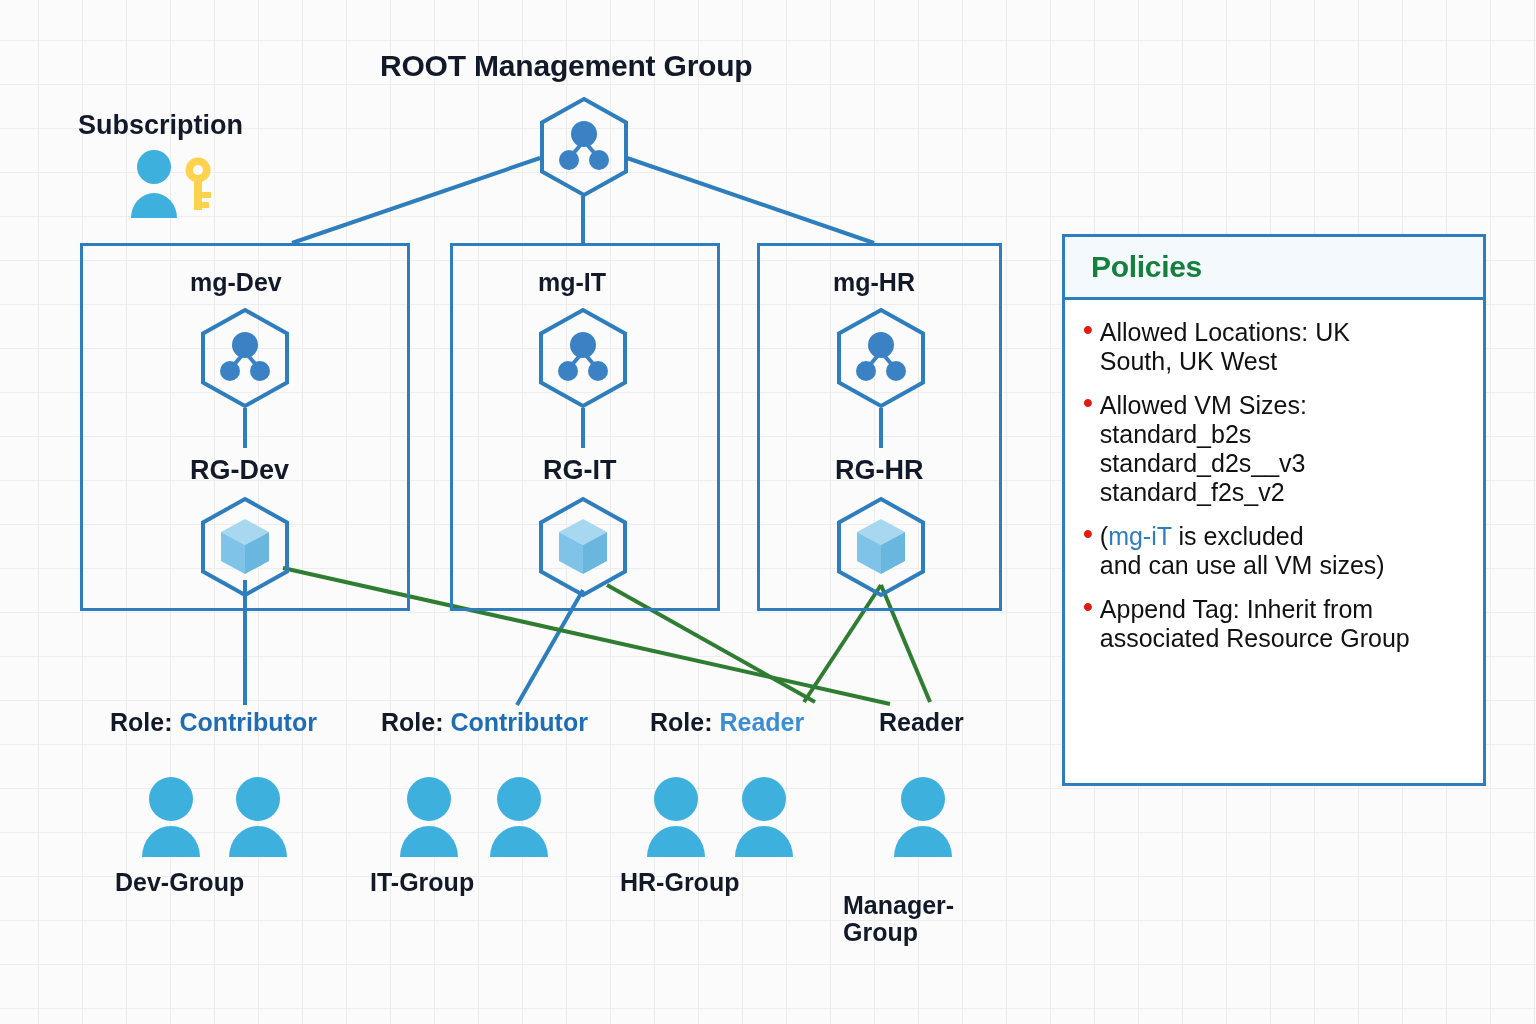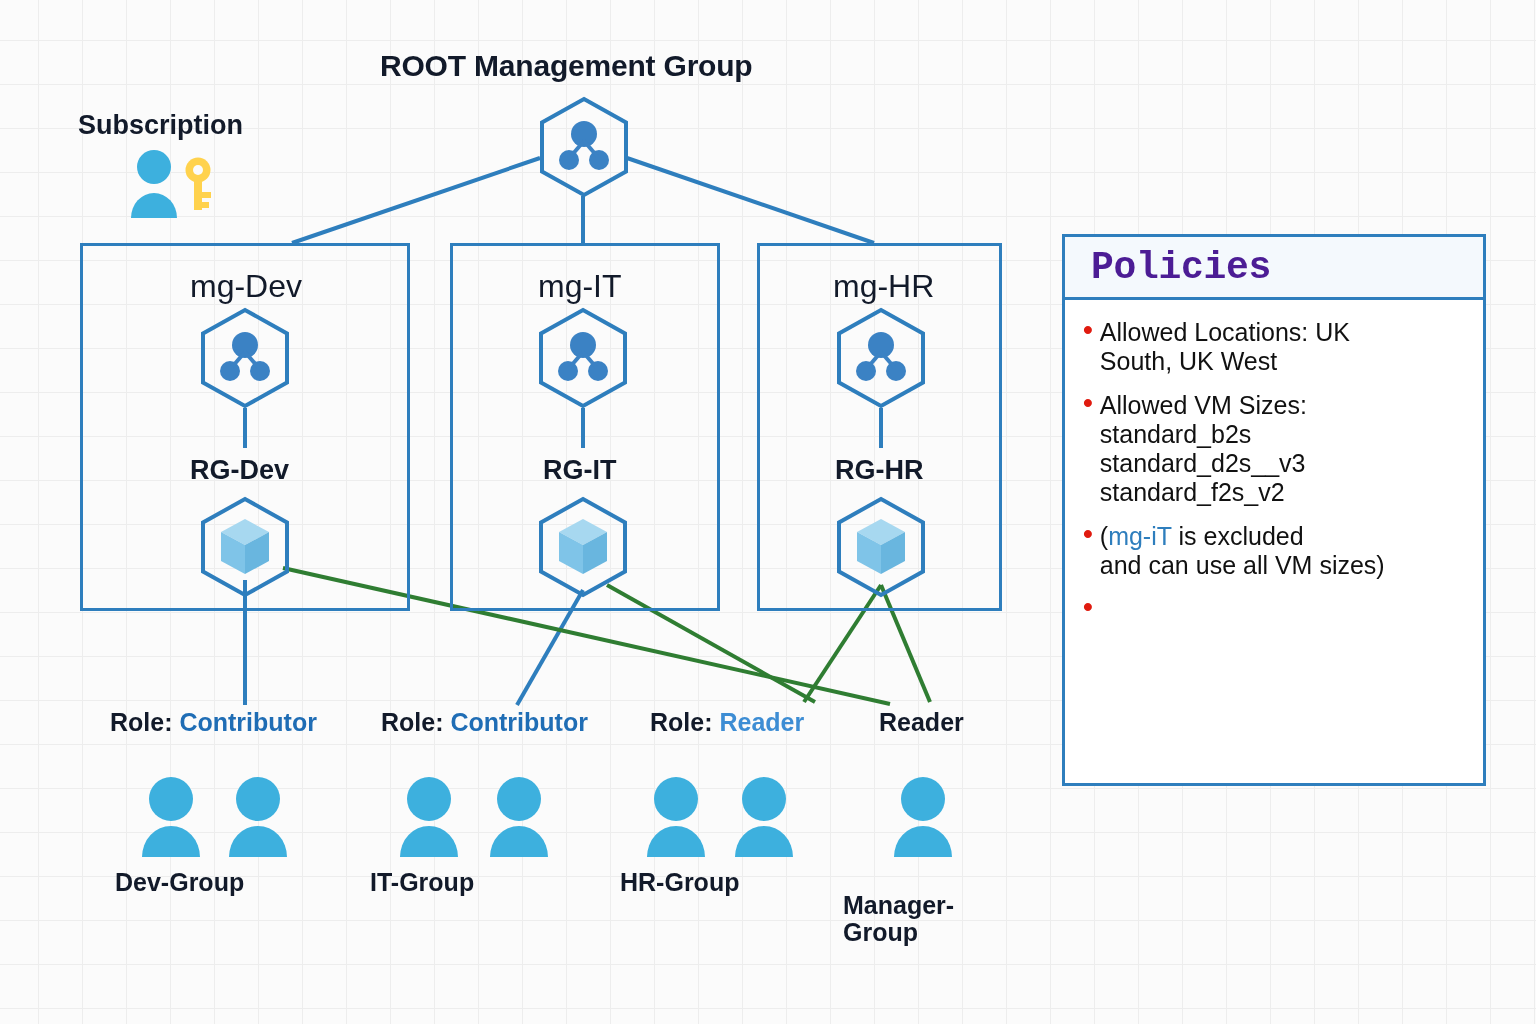--- a/index.html
+++ b/index.html
@@ -36,22 +36,22 @@
   .title-root {
     font-size: 30px;
     font-weight: bold;
     letter-spacing: -0.2px;
   }
   .title-sub {
     font-size: 27px;
     font-weight: bold;
   }
   .mg-name {
-    font-size: 32px;
-    font-weight: normal;
+    font-size: 25px;
+    font-weight: bold;
   }
   .rg-name {
     font-size: 27px;
     font-weight: bold;
   }
   .group-name {
     font-size: 25px;
     font-weight: bold;
     text-align: left;
     line-height: 1.08;
@@ -101,25 +101,24 @@
   .policies-head {
     height: 63px;
     background: #f4f9fd;
     border-bottom: 3px solid #2e7ebd;
     display: flex;
     align-items: center;
     padding-left: 26px;
     box-sizing: border-box;
   }
   .policies-head span {
-    color: #4c1d95;
-    font-size: 38px;
+    color: #15803d;
+    font-size: 30px;
     font-weight: bold;
     letter-spacing: -0.3px;
-    font-family: Liberation Mono, monospace;
   }
   .policies-body {
     padding: 18px 16px 10px 18px;
   }
   .pol-item {
     display: flex;
     align-items: flex-start;
     margin-bottom: 15px;
   }
   .pol-bullet {
@@ -351,18 +350,20 @@
       </div>
 
       <div class="pol-item">
         <div class="pol-bullet">•</div>
         <div class="pol-text"><span>(</span><span class="hl">mg-iT</span><span> is excluded
 and can use all VM sizes)</span></div>
       </div>
 
       <div class="pol-item">
         <div class="pol-bullet">•</div>
+        <div class="pol-text">Append Tag: Inherit from
+associated Resource Group</div>
       </div>
 
     </div>
   </div>
 
 </div>
 
 </body></html>

